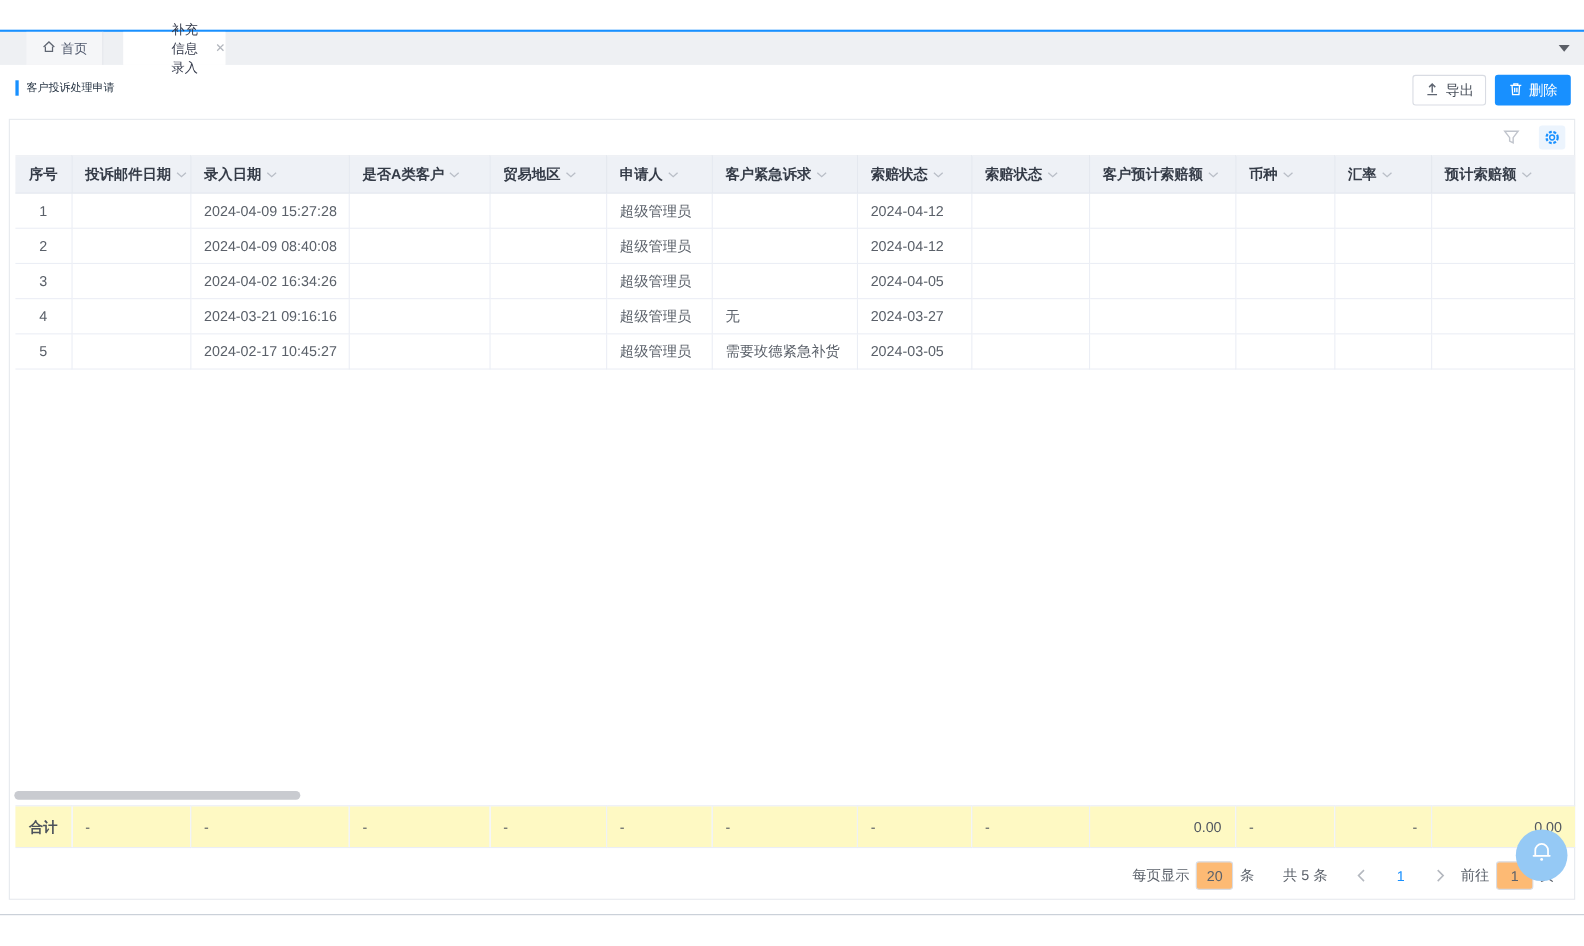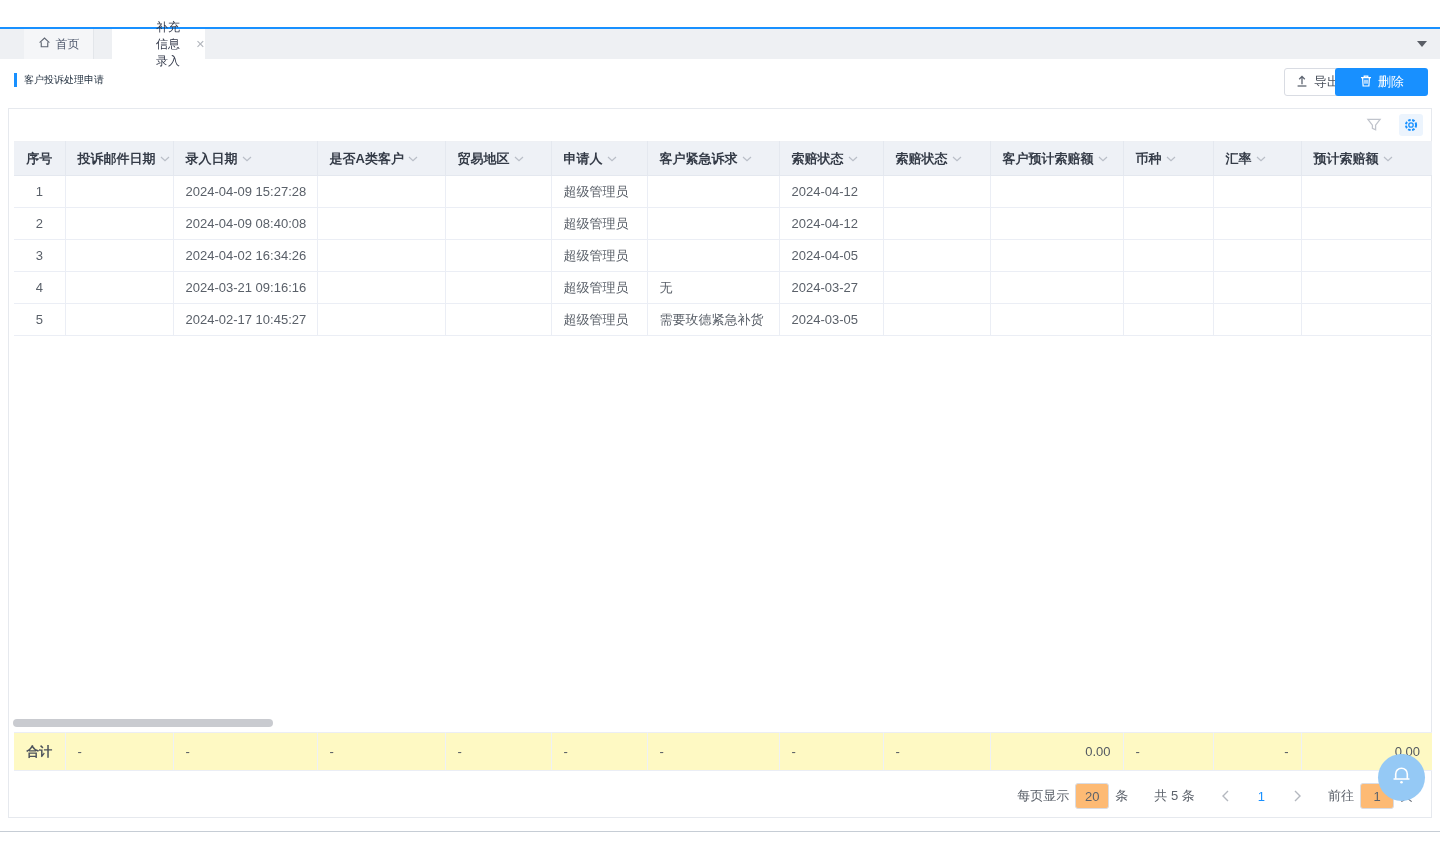--- a/index.html
+++ b/index.html
@@ -16,21 +16,21 @@
   .tab-caret { position:absolute; right:13px; top:12px; width:0; height:0;
                border:5px solid transparent; border-top:6px solid #5a5e66; }
 
   .page-title { position:absolute; left:14px; top:73px; display:flex; align-items:center;
                 font-size:10px; font-weight:normal; color:#1f2d3d;justify-content:center; }
   .title-bar { width:3px; height:14px; background:#1890ff; margin-right:7px; }
 
   .btn { position:absolute; top:68px; height:28px; border-radius:3px; display:flex; align-items:center;
          justify-content:center; gap:5px; font-size:13px; cursor:pointer; }
   .btn-export { right:89px; width:67px; background:#fff; border:1px solid #d9dce3; color:#4a515c; }
-  .btn-delete { right:12px; width:93px; background:#1890ff; color:#fff; border:none;text-align:center; }
+  .btn-delete { right:12px; width:69px; background:#1890ff; color:#fff; border:none;text-align:center; }
 
   .panel { position:absolute; left:8px; top:108px; width:1424px; height:710px;
            background:#fff; border:1px solid #e6e9ee; }
   .panel-toolbar { position:absolute; top:0; left:0; right:0; height:32px; }
   .filter-btn { position:absolute; right:47px; top:8px; width:18px; height:18px; cursor:pointer; }
   .gear-btn { position:absolute; right:8px; top:5px; width:24px; height:22px; background:#ecf4fd;
               border-radius:3px; display:flex; align-items:center; justify-content:center; cursor:pointer; }
 
   table { border-collapse:collapse; table-layout:fixed; width:1418px; font-size:13px; }
   .grid-wrap { position:absolute; top:32px; left:5px; }
@@ -63,21 +63,21 @@
 
   .pagination { position:absolute; right:18px; top:673px; height:28px; display:flex;
                 align-items:center; font-size:13px; color:#5c626b; }
   .pg-input { width:34px; height:26px; border:1px solid #d9dce3; border-radius:3px; text-align:center;
               font-size:13px; color:#5c626b; margin:0 6px; background:#fdba74;
               font-family:"Liberation Sans","DejaVu Sans",sans-serif; }
   .pg-total { margin:0 0 0 26px; }
   .pg-arrow { margin:0 0 0 26px; display:flex; align-items:center; cursor:pointer; }
   .pg-next { margin:0; }
   .pg-page { color:#1890ff; margin:0 28px; cursor:pointer; }
-  .pg-goto-label { margin-left:26px; }
+  .pg-goto-label { margin-left:14px; }
 
   .bell-btn { position:absolute; left:1378px; top:754px; width:47px; height:47px; border-radius:50%;
               background:#95c9f5; display:flex; align-items:center; justify-content:center;
               cursor:pointer; z-index:6; }
 
   .bottom-line { position:absolute; top:831px; left:0; width:1440px; height:1px; background:#c6cdd5; }
 </style>
 </head>
 <body>
 

